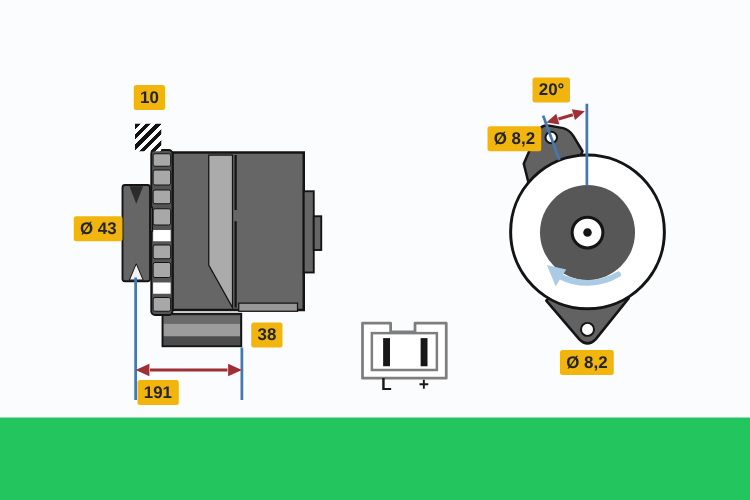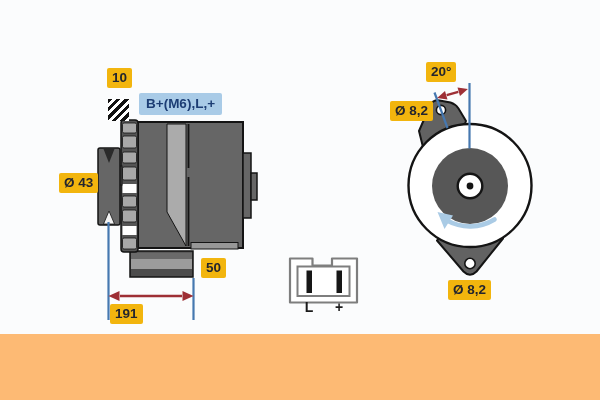--- a/index.html
+++ b/index.html
@@ -1,17 +1,17 @@
 <!DOCTYPE html>
 <html style="--label_bg: #F2B50E; --label_text: #23252E; --callout_bg: #A9CBE7; --callout_text: #1C3D74; --dim_line: #4678B0; --dim_arrow: #9E2F35; --rotation_arrow: #AACBE5; --metal_dark: #666666; --metal_light: #ABABAB; --outline: #141414;"><head>
 <meta charset="utf-8">
 <style>
   html,body { margin:0; padding:0; background:#fff; }
   .stage {
-    position:relative; width:600px; height:400px; background:#fdba74;
+    position:relative; width:600px; height:400px; background:#22c55e;
     overflow:hidden; font-family:"Liberation Sans", sans-serif;
   }
   .drawing-area { position:absolute; left:0; top:0; width:600px; height:334px; background:#fbfcfd; }
   svg.diagram { position:absolute; left:0; top:0; }
 
   .ylabel {
     position:absolute;
     background:var(--label_bg);
     color:var(--label_text);
     font-weight:bold; font-size:13.5px; line-height:1.2;
@@ -131,25 +131,24 @@
         <rect x="306.5" y="270.5" width="5.5" height="22.5" fill="#171717"></rect>
         <rect x="336.5" y="270.5" width="5.5" height="22.5" fill="#171717"></rect>
       </g>
     </g>
   </svg>
 
   <div class="ylabel" style="left:107px; top:68px;">10</div>
 
   <div class="hatch"></div>
 
-  <div class="callout" style="left:139px; top:93px;">B+(M6),L,+</div>
 
   <div class="ylabel" style="left:59px; top:173px;">Ø 43</div>
 
-  <div class="ylabel" style="left:201px; top:258px;">50</div>
+  <div class="ylabel" style="left:201px; top:258px;">38</div>
 
   <div class="ylabel" style="left:110px; top:304px;">191</div>
 
   <div class="ylabel" style="left:426px; top:62px;">20°</div>
 
   <div class="ylabel" style="left:390px; top:101px;">Ø 8,2</div>
 
   <div class="ylabel" style="left:448px; top:280px;">Ø 8,2</div>
 
   <div class="pinlabel" style="left:300px; top:299px;">L</div>

